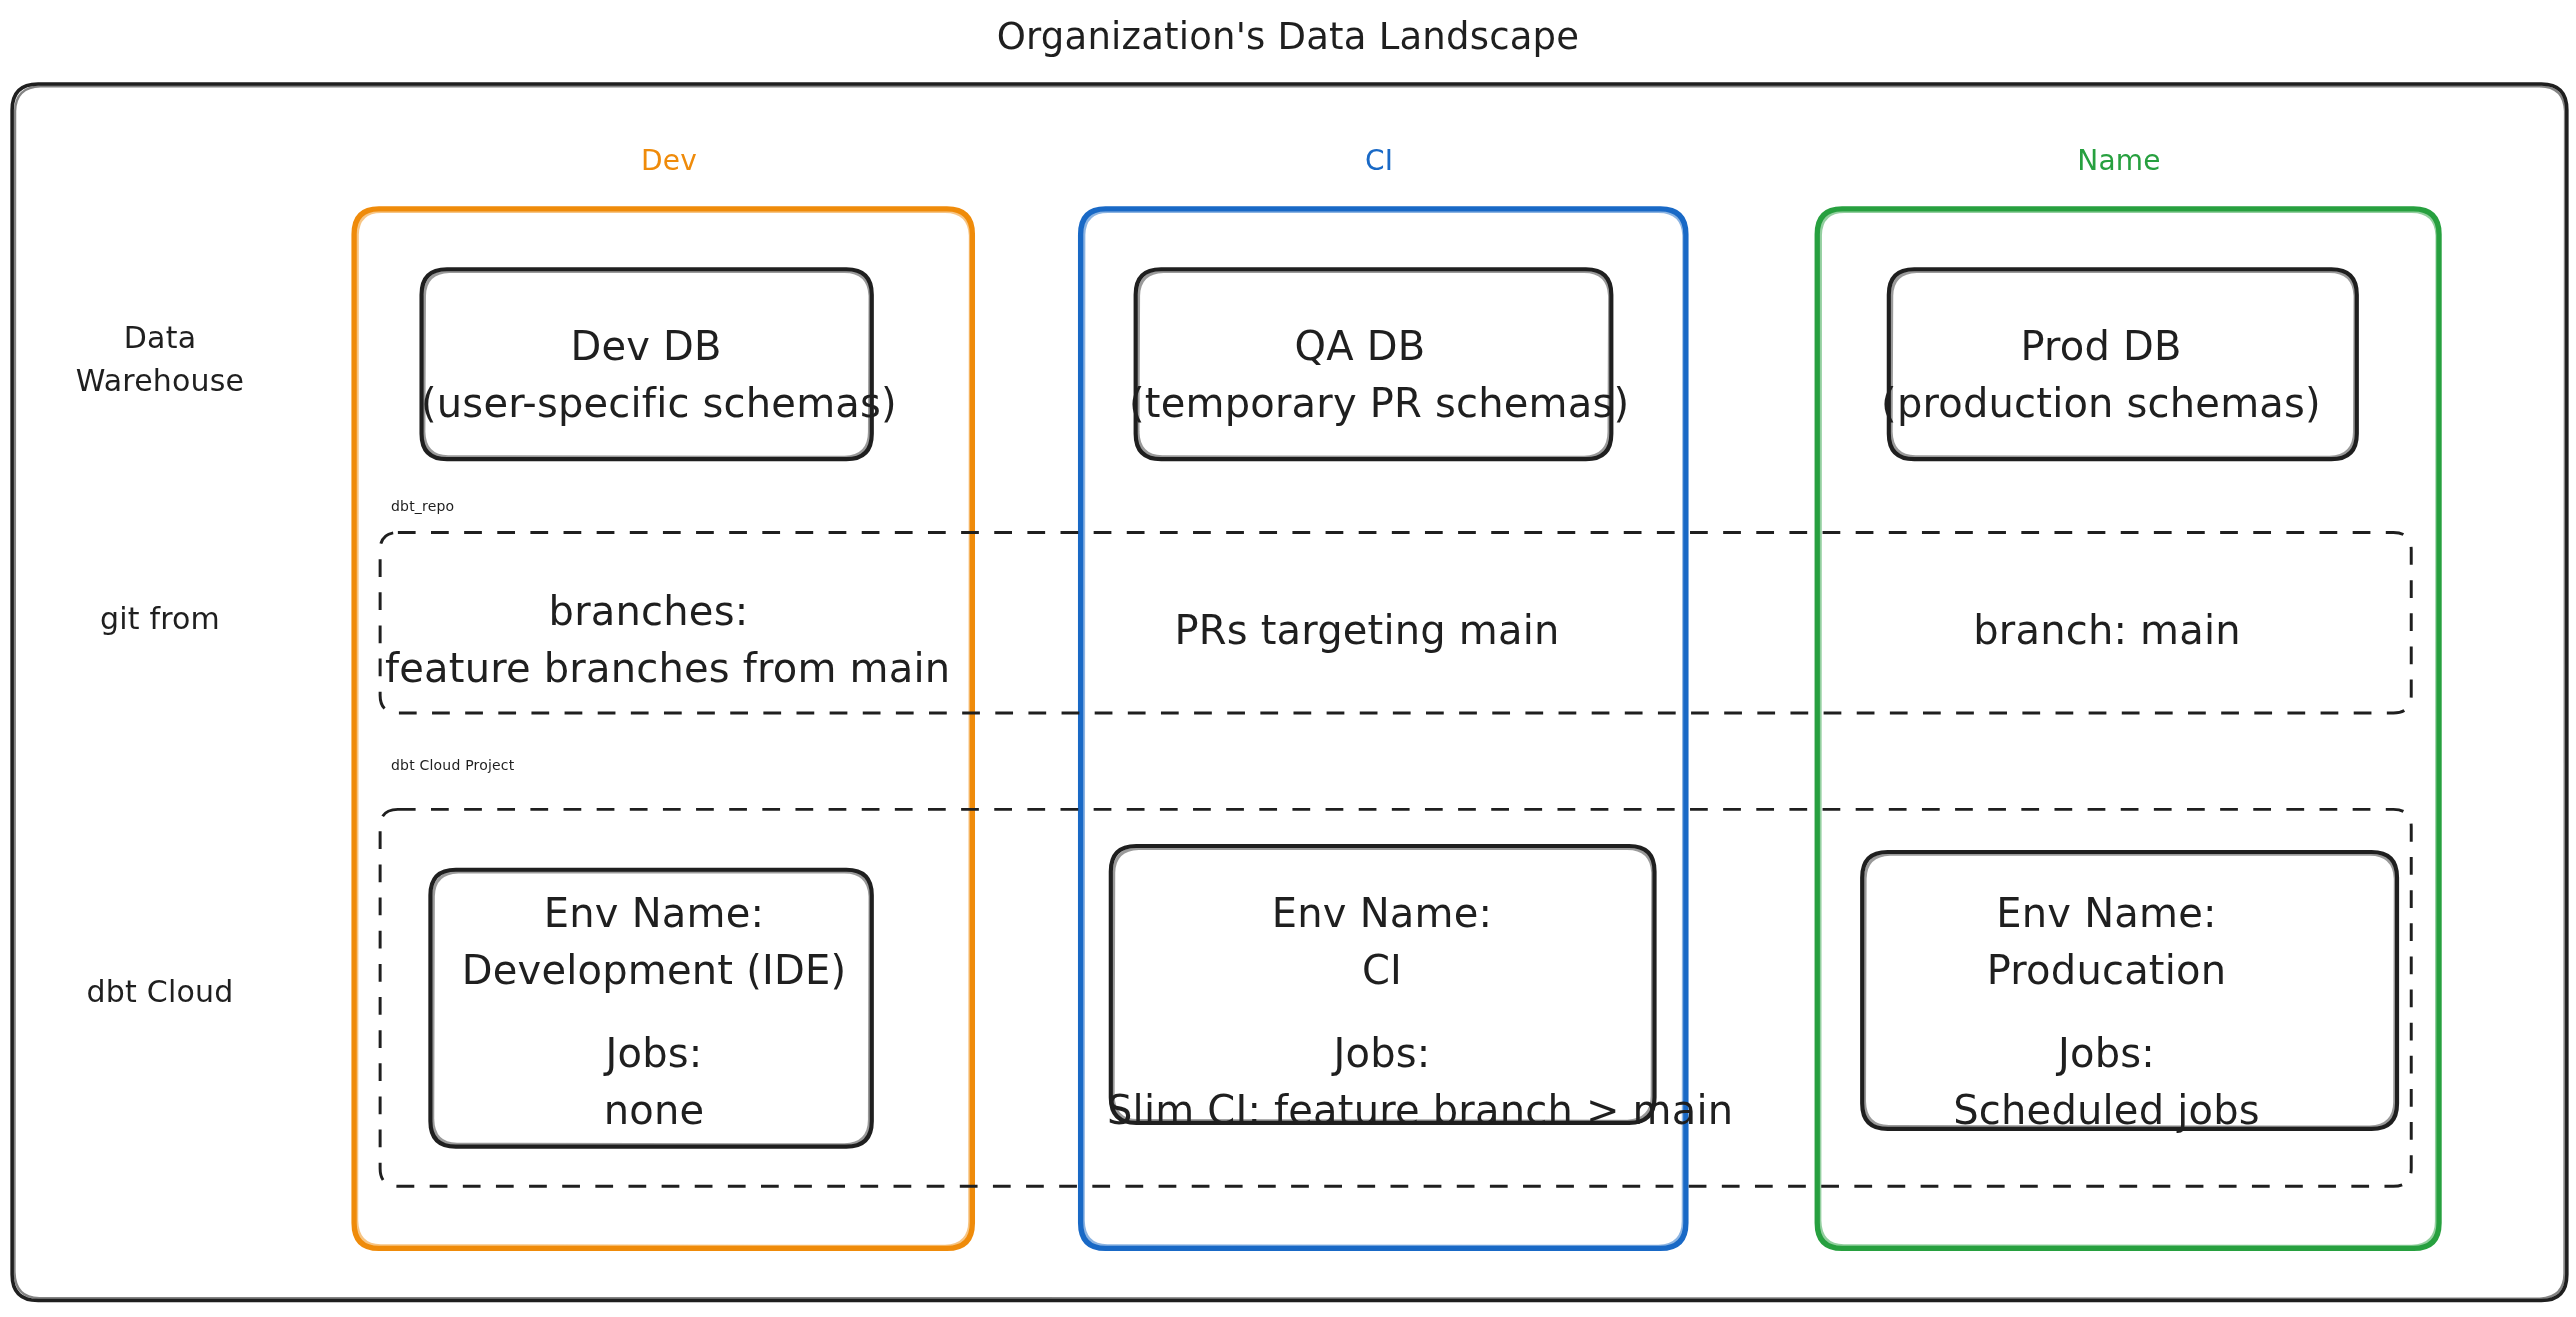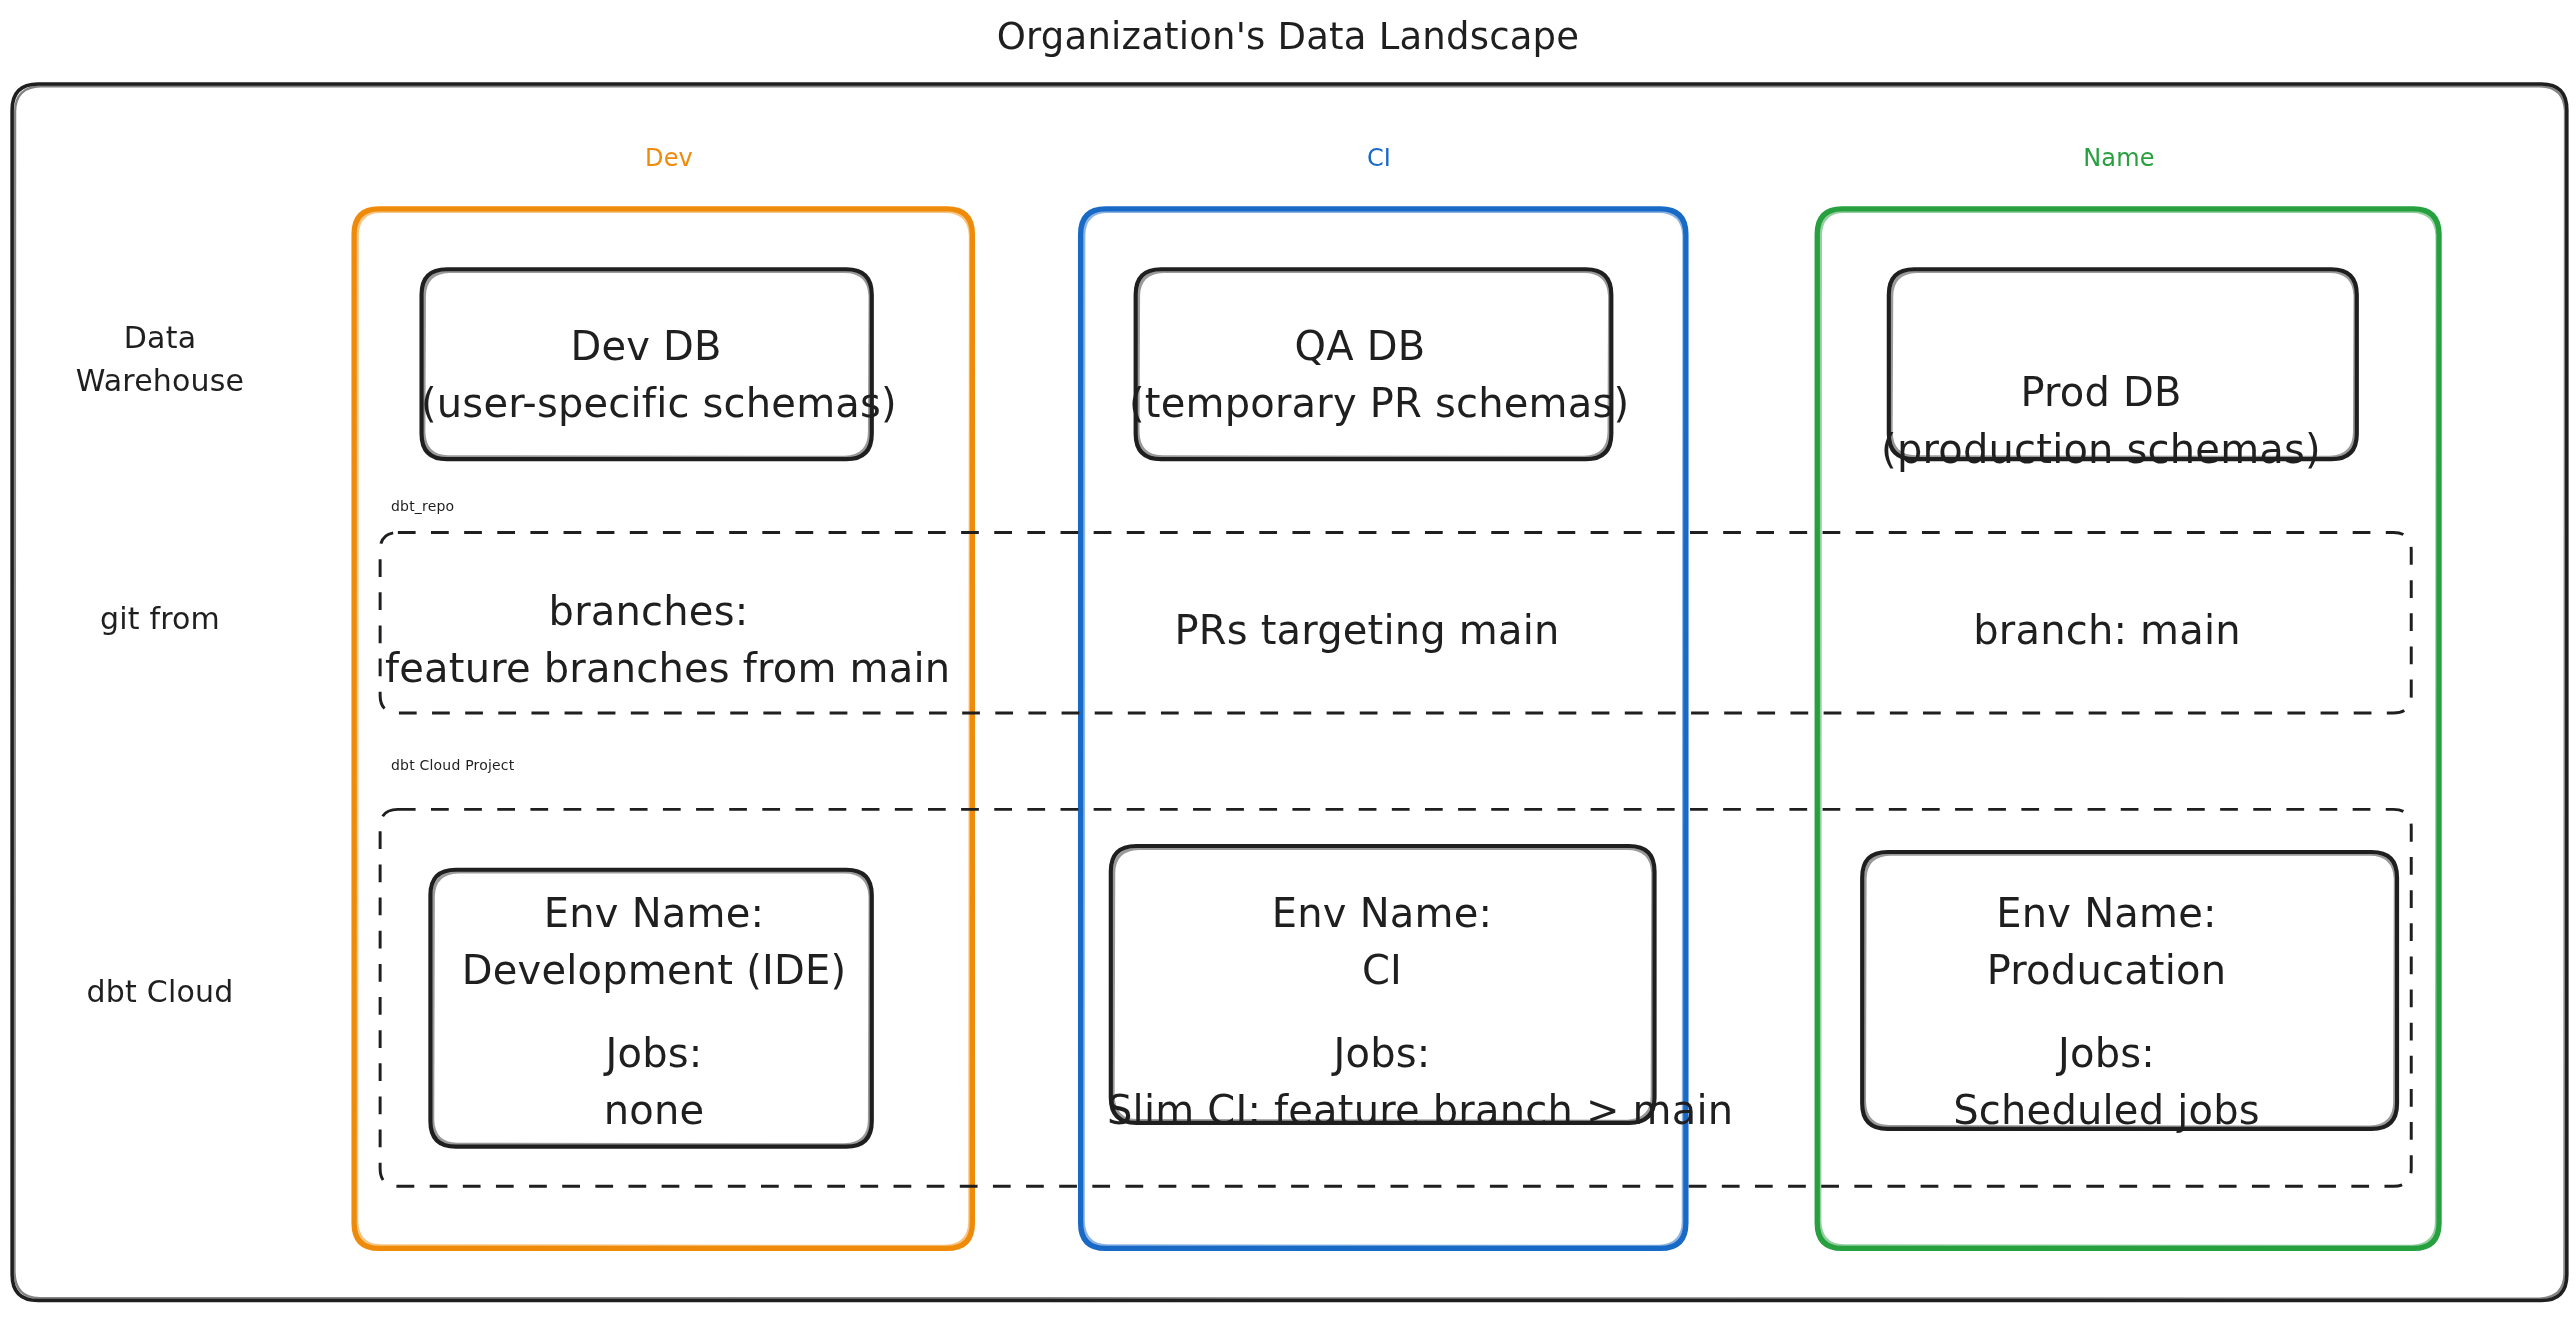--- a/index.html
+++ b/index.html
@@ -43,21 +43,21 @@
 
   #diagram-title {
     left: 0;
     top: 10.7px;
     width: 2576px;
     font-size: 37px;
     color: #1f1f1f;
   }
 
   .col-header {
-    font-size: 24px;
+    font-size: 28px;
     top: 141px;
   }
   #col-header-dev   { left: 373px;  width: 592px; color: #EF8B0A; }
   #col-header-ci    { left: 1083px; width: 592px; color: #1969C6; }
   #col-header-prod  { left: 1823px; width: 592px; color: #27A03F; }
 
   .row-label {
     font-size: 30px;
     left: 24px;
     width: 272px;
@@ -76,21 +76,21 @@
   #group-label-project { left: 391px; top: 756px; width: 414px; }
 
   .node-text {
     font-size: 40px;
     color: #1f1f1f;
   }
 
   
   #dw-dev-text  { left: 421px;  top: 318px;  width: 450px; }
   #dw-ci-text   { left: 1129px; top: 318px;  width: 462px; }
-  #dw-prod-text { left: 1870px; top: 318px;  width: 462px; margin-top: 46px; }
+  #dw-prod-text { left: 1870px; top: 318px;  width: 462px; }
 
   
   #git-dev-text  { left: 385px;  top: 583px;  width: 527px; }
   #git-ci-text   { left: 1160px; top: 602px; width: 414px; }
   #git-prod-text { left: 1959px; top: 602px; width: 296px; }
 
   
   #dbt-dev-text  { left: 426px;  top: 885px; width: 456px; }
   #dbt-ci-text   { left: 1107px; top: 885px; width: 550px; }
   #dbt-prod-text { left: 1846px; top: 885px; width: 521px; }

